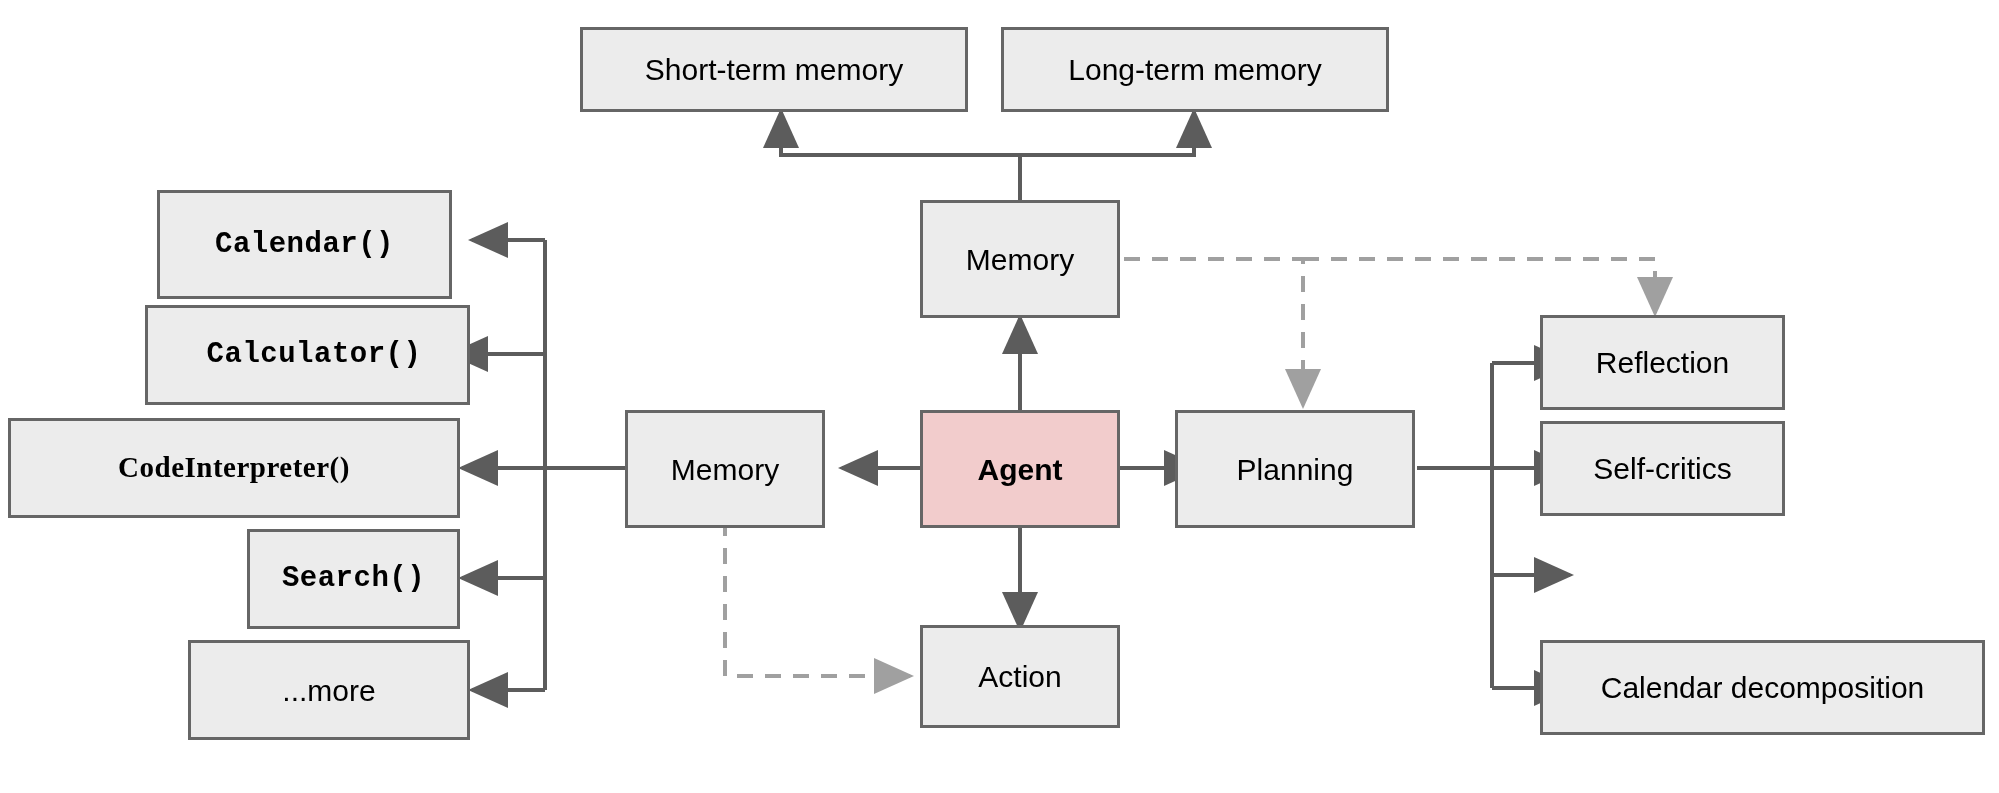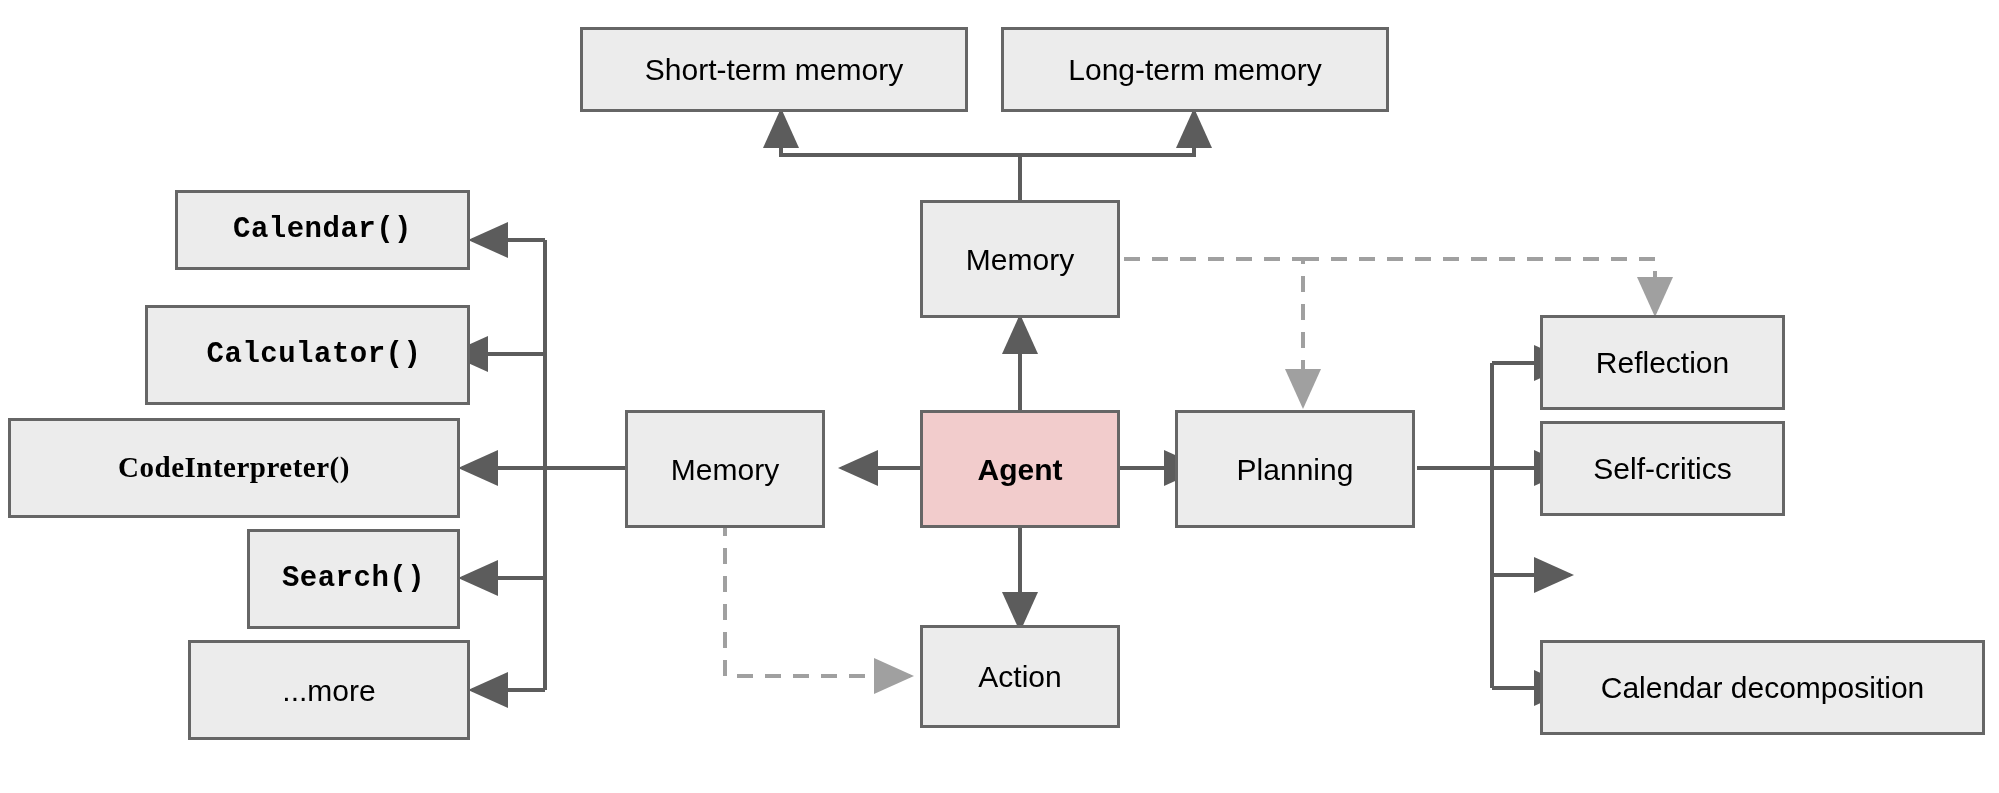--- a/index.html
+++ b/index.html
@@ -131,21 +131,21 @@
   </div>
 
   <div class="node" style="left:1175px; top:410px; width:240px; height:118px;">
     <span>Planning</span>
   </div>
 
   <div class="node" style="left:920px; top:625px; width:200px; height:103px;">
     <span>Action</span>
   </div>
 
-  <div class="node mono" style="left:175px; top:190px; width:295px; height:80px;">
+  <div class="node mono" style="left:157px; top:190px; width:295px; height:109px;">
     <span>Calendar()</span>
   </div>
 
   <div class="node mono" style="left:145px; top:305px; width:325px; height:100px;padding-left:13px;">
     <span>Calculator()</span>
   </div>
 
   <div class="node mono" style="left:8px; top:418px; width:452px; height:100px;font-family:Liberation Serif, serif;">
     <span>CodeInterpreter()</span>
   </div>

